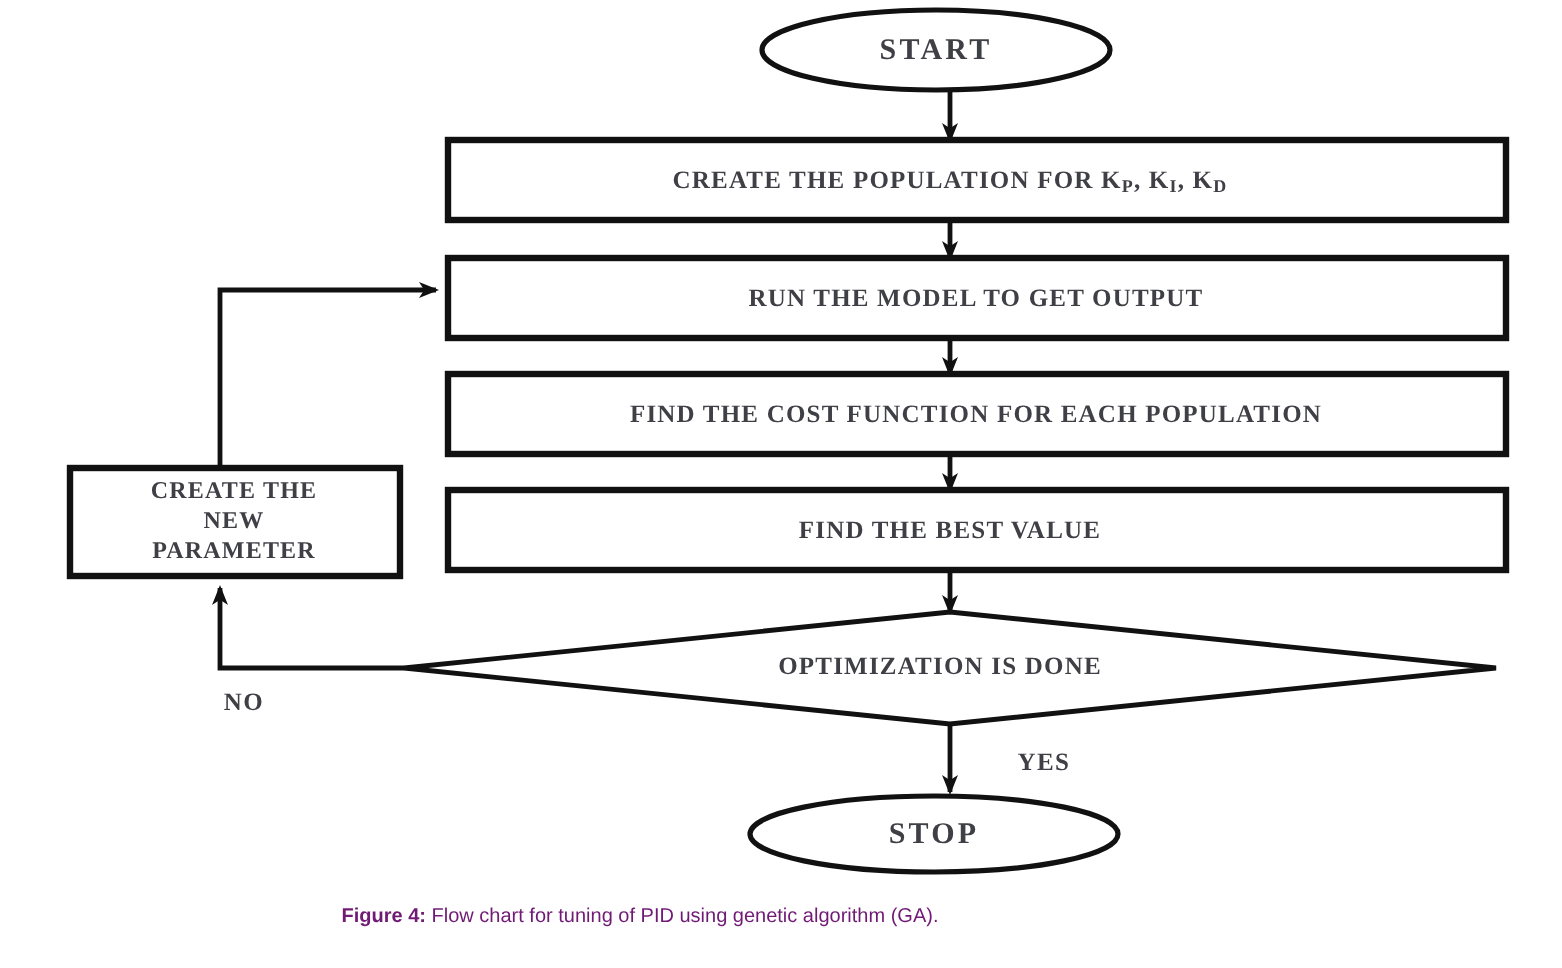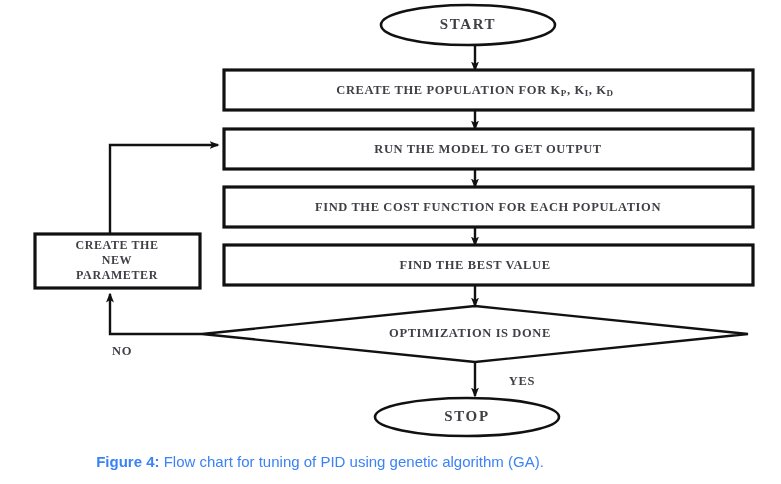--- a/index.html
+++ b/index.html
@@ -61,22 +61,22 @@
     dominant-baseline: middle;
   }
   .sub { font-size: 9px; }
   .caption {
     position: absolute;
     left: 0;
     top: 452px;
     width: 640px;
     text-align: center;
     font-family: "Liberation Sans", sans-serif;
-    font-size: 15px;
-    color: #3b82f6;
+    font-size: 10px;
+    color: #701a75;
     line-height: 1.3;
   }
   .caption b { font-weight: bold; }
 </style>
 </head>
 <body>
 
 <div id="flowchart-root">
 
   <svg id="flow-svg" viewBox="0 0 781 450">

